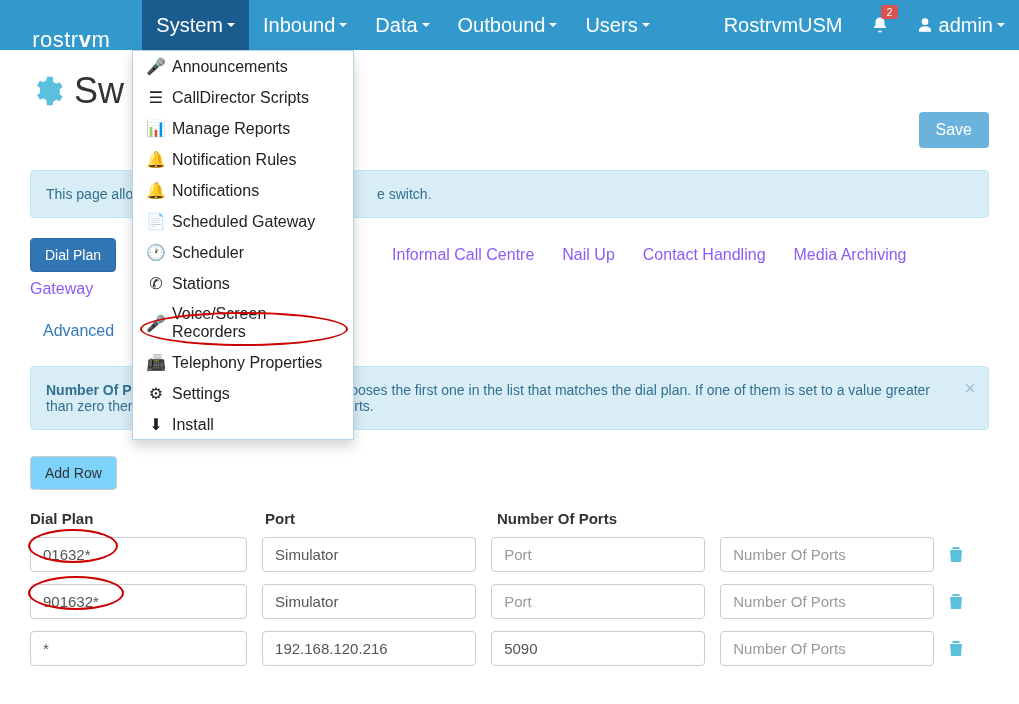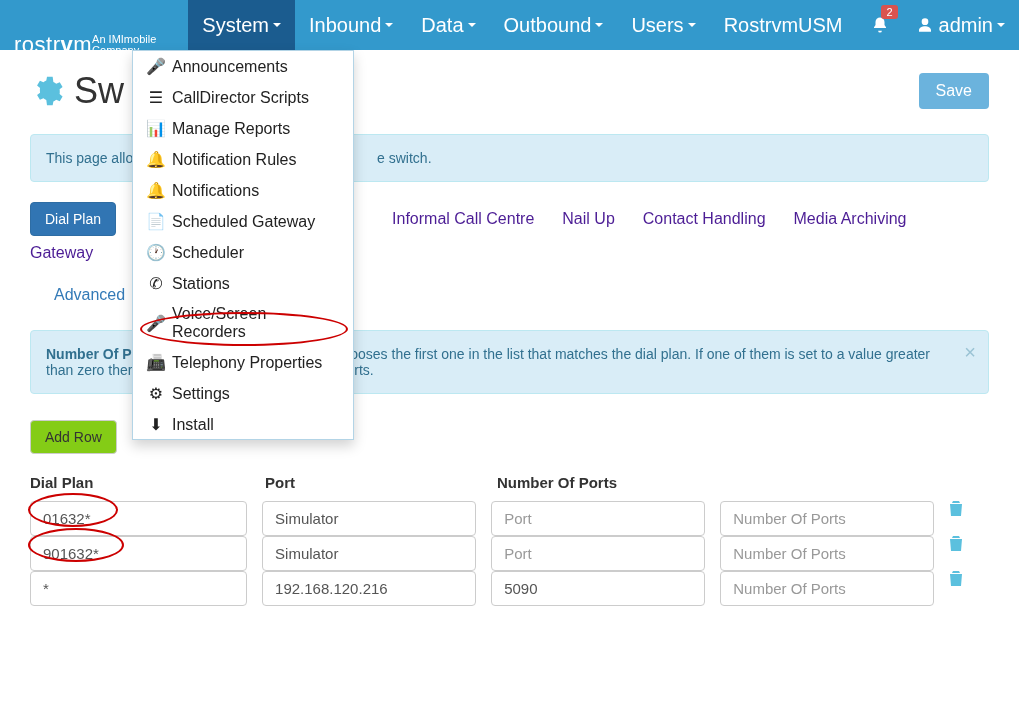--- a/index.html
+++ b/index.html
@@ -1,56 +1,56 @@
 <!DOCTYPE html>
 <html><head>
 <meta charset="utf-8">
 <style>
 * { box-sizing: border-box; margin: 0; padding: 0; }
 body { font-family: "Helvetica Neue", Helvetica, Arial, sans-serif; font-size: 14px; color: #333; background: #fff; width: 1019px; }
 .navbar { background: #3399cc; color: #fff; display: flex; align-items: stretch; height: 50px; position: relative; }
-.brand { display: flex; flex-direction: row; align-items: center; justify-content: center; padding: 0 14px; margin-top: 40px; }
+.brand { display: flex; flex-direction: column; align-items: center; justify-content: center; padding: 0 14px; margin-top: 40px; }
 .brand-main { font-size: 22px; font-weight: 300; letter-spacing: .5px; }
 .brand-main b { font-weight: 700; }
 .brand-sub { font-size: 11px; line-height: 1; }
 .nav-item { padding: 14px 14px; color: #fff; cursor: pointer; font-size: 20px; display: flex; align-items: center; }
 .nav-item.active { background: #1b5c8f; }
 .caret { display: inline-block; width: 0; height: 0; margin-left: 4px; vertical-align: middle; border-top: 4px solid; border-right: 4px solid transparent; border-left: 4px solid transparent; }
 .nav-right { margin-left: auto; display: flex; align-items: stretch; }
 .bell { position: relative; padding: 14px 14px; display: flex; align-items: center; }
 .badge { position: absolute; top: 5px; right: 5px; background: #d9534f; color: #fff; font-size: 11px; padding: 1px 5px; border-radius: 3px; }
 .dropdown { position: absolute; top: 50px; left: 132px; width: 222px; background: #fff; border: 1px solid #b3d4e6; box-shadow: 0 6px 12px rgba(0,0,0,.175); z-index: 1000; max-height: 390px; overflow-y: auto; }
 .dropdown::-webkit-scrollbar { width: 17px; }
 .dropdown::-webkit-scrollbar-track { background: #f1f1f1; }
 .dropdown::-webkit-scrollbar-thumb { background: #c1c1c1; }
 .dropdown-item { padding: 6px 14px; display: flex; align-items: center; cursor: pointer; font-size: 16px; color: #222; }
 .dropdown-item .di-icon { width: 18px; margin-right: 7px; display: inline-flex; justify-content: center; }
 .circle1 { position: absolute; border: 2.5px solid #cc0000; border-radius: 50%; pointer-events: none; z-index: 2000; }
 .page { padding: 20px 30px; }
-.page-head { display: flex; align-items: center; margin-bottom: 22px; }
+.page-head { display: flex; align-items: flex-start; margin-bottom: 22px; flex-direction: column; }
 .page-title { font-size: 36px; font-weight: 400; color: #333; display: flex; align-items: center; }
 .gear { margin-right: 10px; color: #5bc0de; }
 .btn { display: inline-block; padding: 8px 14px; border-radius: 4px; cursor: pointer; font-size: 14px; border: 1px solid transparent; }
 .btn-save { background: #6bb3dd; color: #fff; margin-left: auto; font-size: 16px; padding: 8px 16px; }
-.btn-default { background: #84cc16; border-color: #ccc; color: #333; }
+.btn-default { background: #7dd3fc; border-color: #ccc; color: #333; }
 .btn-primary { background: #3175b3; color: #fff; border-color: #2e6da4; }
 .info-well { background: #d9edf7; border: 1px solid #bce8f1; color: #31708f; padding: 15px; border-radius: 4px; margin-bottom: 20px; position: relative; }
 .close-x { position: absolute; right: 12px; top: 10px; color: #9ac3d4; font-size: 20px; cursor: pointer; }
 .tabs { display: flex; flex-wrap: wrap; align-items: center; gap: 0 28px; margin-bottom: 12px; }
-.tab-link { color: #4c1d95; cursor: pointer; font-size: 16px; padding: 8px 0; }
-.advanced { color: #337ab7; cursor: pointer; font-size: 16px; margin: 4px 0 20px 24px; display: inline-block; }
+.tab-link { color: #8b5cf6; cursor: pointer; font-size: 16px; padding: 8px 0; }
+.advanced { color: #337ab7; cursor: pointer; font-size: 16px; margin: 4px 0 20px 13px; display: inline-block; }
 .table-wrap { margin-top: 10px; }
 .thead { display: flex; font-weight: 700; margin-bottom: 10px; font-size: 15px; }
 .col { padding-right: 15px; }
 .c1 { width: 235px; }
 .c2 { width: 232px; }
 .c3 { width: 232px; }
 .c4 { width: 232px; }
 .c5 { width: 40px; }
-.trow { display: flex; position: relative; }
+.trow { display: flex; align-items: center; margin-bottom: 12px; position: relative; }
 .form-control { width: 100%; padding: 8px 12px; border: 1px solid #ccc; border-radius: 4px; font-size: 15px; color: #555; background: #fff; }
 .form-control::placeholder { color: #999; }
 .trash { color: #5bc0de; cursor: pointer; }
 svg { display: block; }
 </style>
 </head>
 <body>
 
 <div class="navbar">
   <div class="brand">

